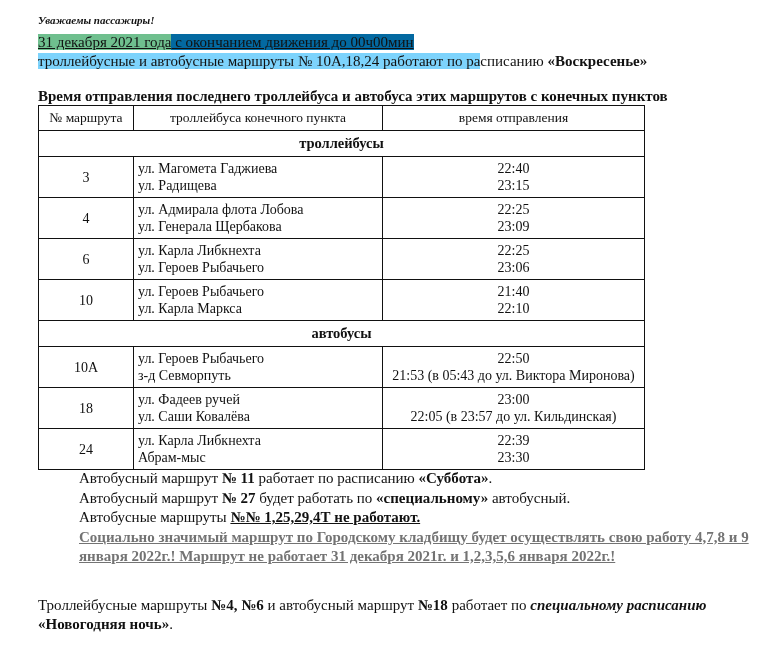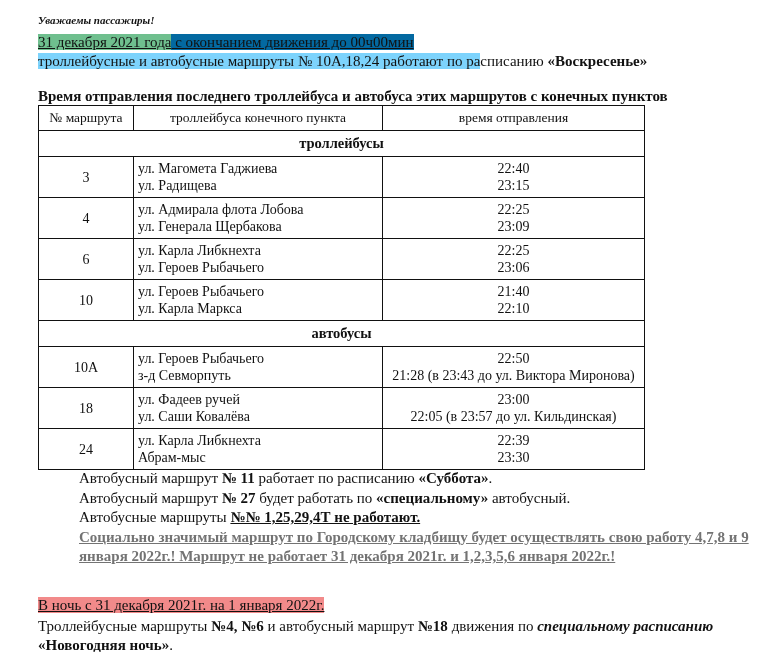--- a/index.html
+++ b/index.html
@@ -118,21 +118,21 @@
         <td colspan="3">автобусы</td>
       </tr>
     <tr class="row">
       <td class="col-num">10А</td>
       <td class="col-stop">
           <div>ул. Героев Рыбачьего</div>
           <div>з-д Севморпуть</div>
         </td>
       <td class="col-time">
           <div>22:50</div>
-          <div>21:28 (в 23:43 до ул. Виктора Миронова)</div>
+          <div>21:53 (в 05:43 до ул. Виктора Миронова)</div>
         </td>
     </tr>
     <tr class="row">
       <td class="col-num">18</td>
       <td class="col-stop">
           <div>ул. Фадеев ручей</div>
           <div>ул. Саши Ковалёва</div>
         </td>
       <td class="col-time">
           <div>23:00</div>
@@ -154,16 +154,15 @@
 </table>
 
 <div class="notes">
   <div><span>Автобусный маршрут </span><span class="b">№ 11</span><span> работает по расписанию </span><span class="b">«Суббота»</span><span>.</span></div>
   <div><span>Автобусный маршрут </span><span class="b">№ 27</span><span> будет работать по </span><span class="b">«специальному»</span><span> автобусный.</span></div>
   <div><span>Автобусные маршруты </span><span class="b u">№№ 1,25,29,4Т  не работают.</span></div>
   <div class="red">Социально значимый маршрут по Городскому кладбищу будет осуществлять свою работу 4,7,8 и 9 января 2022г.! Маршрут не работает 31 декабря 2021г. и 1,2,3,5,6 января 2022г.!</div>
 </div>
 
 <div class="night">
-  <div style="margin-bottom:2px"><span class="hl-red">В ночь с 31 декабря 2021г. на 1 января 2022г.</span></div>
-  <div><span>Троллейбусные маршруты </span><span class="b">№4, №6</span><span> и автобусный маршрут </span><span class="b">№18</span><span> движения по </span><span class="b ital">специальному расписанию</span></div>
+  <div><span>Троллейбусные маршруты </span><span class="b">№4, №6</span><span> и автобусный маршрут </span><span class="b">№18</span><span> работает по </span><span class="b ital">специальному расписанию</span></div>
   <div><span class="b">«Новогодняя ночь»</span><span>.</span></div>
 </div>
 
 </body></html>

